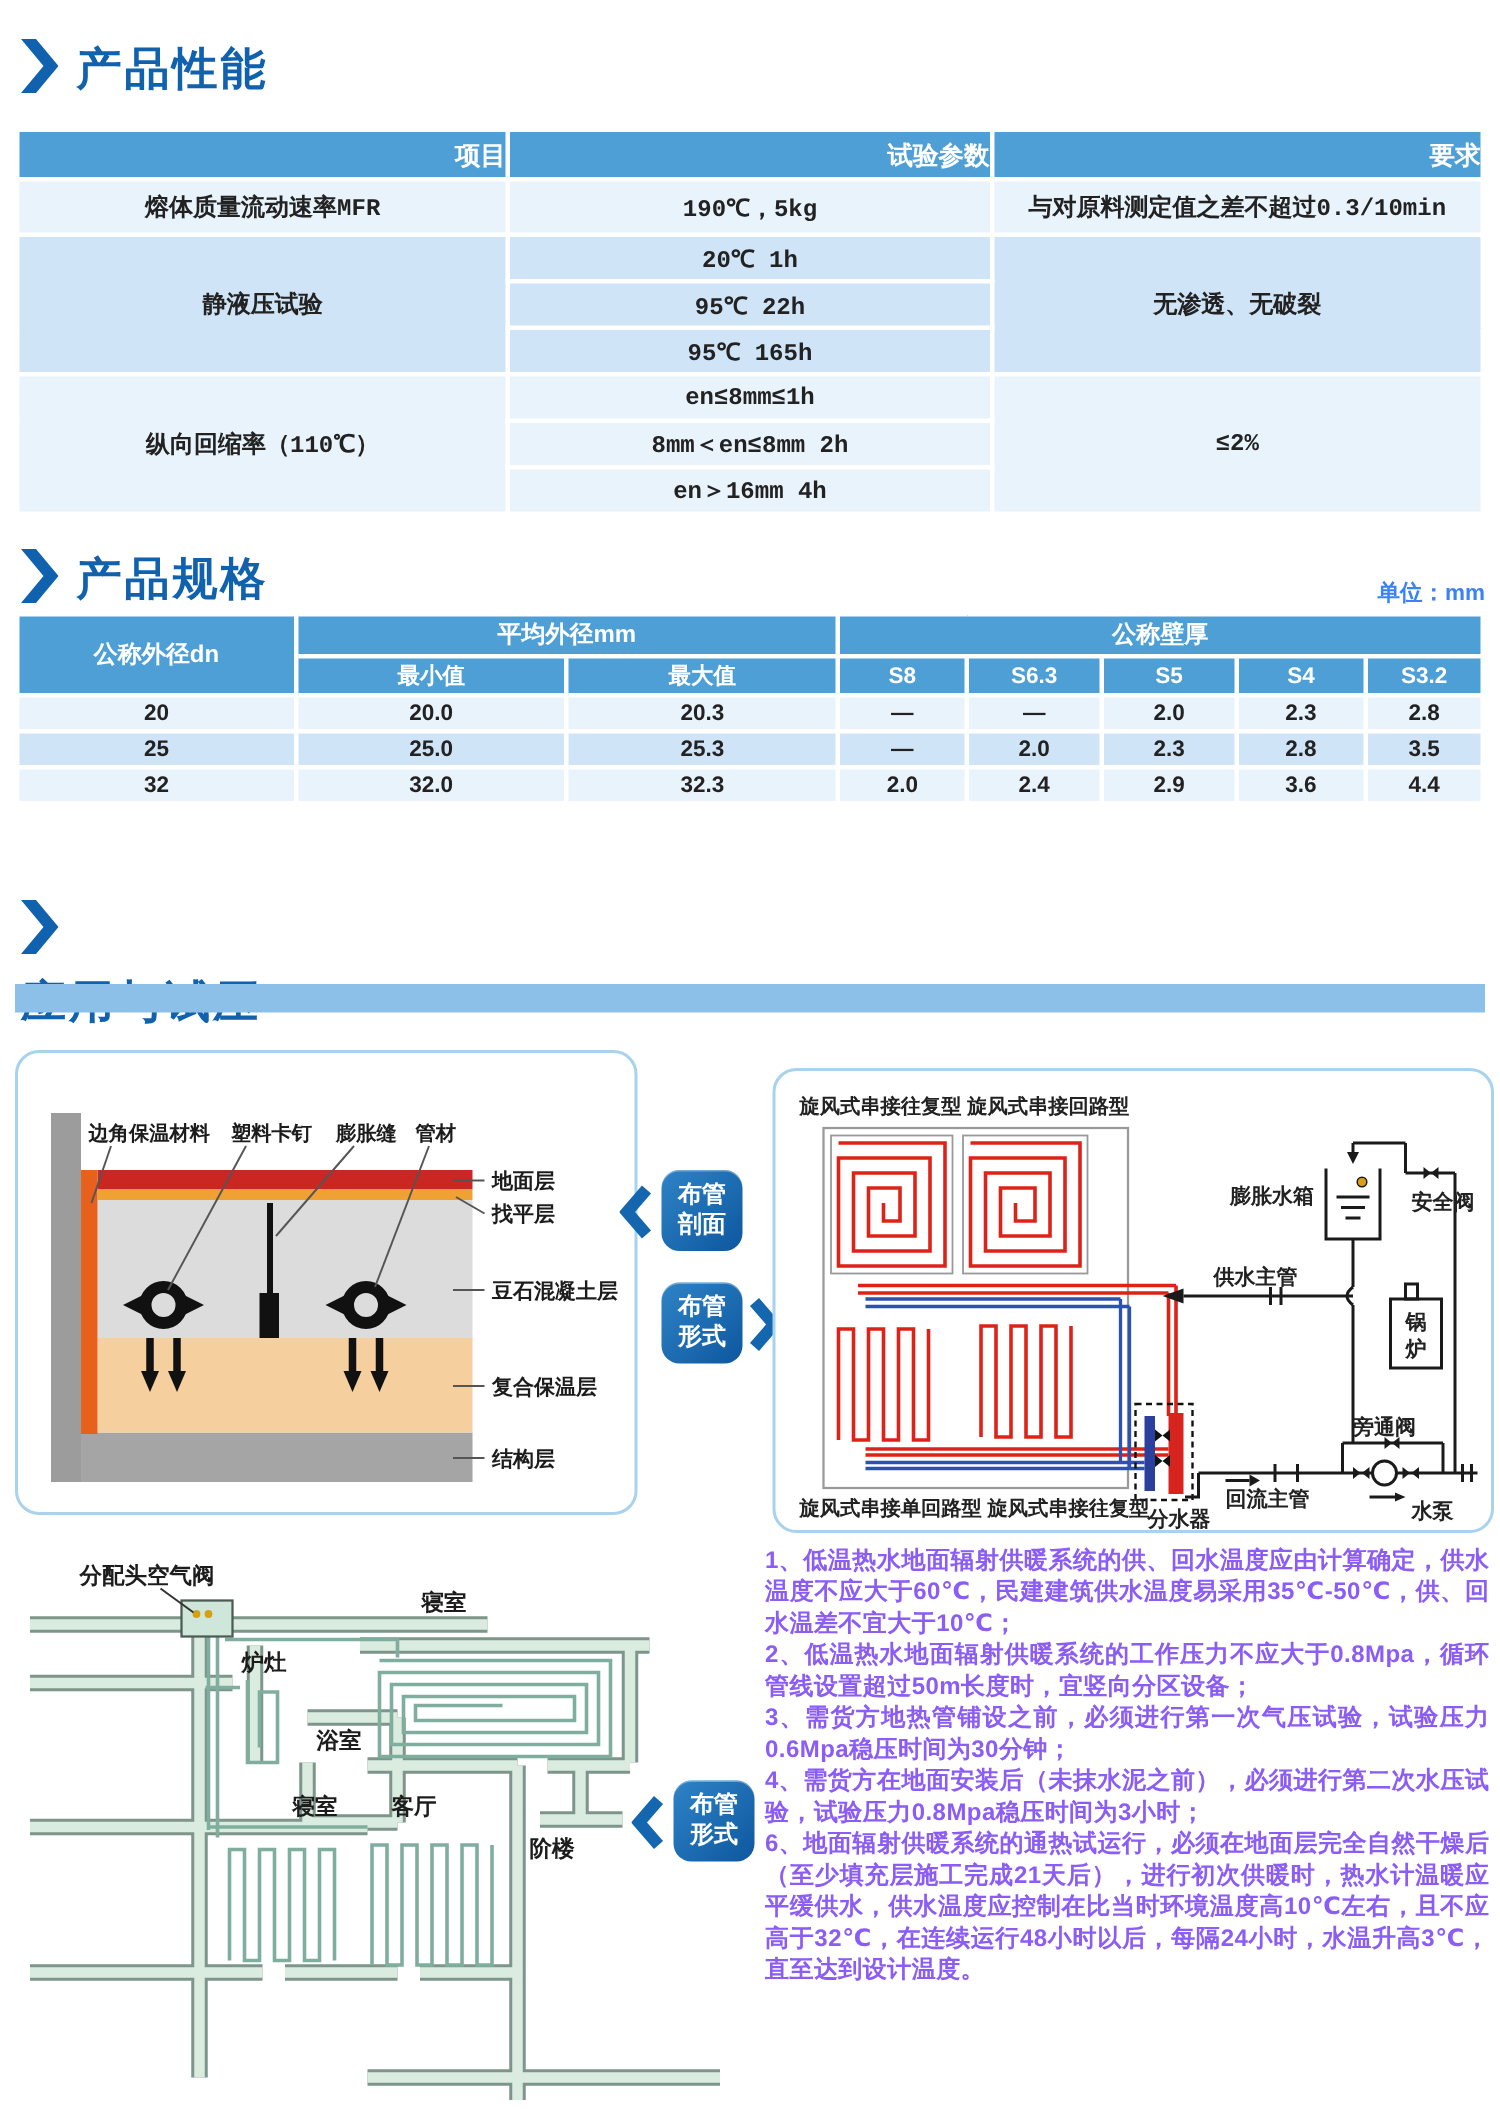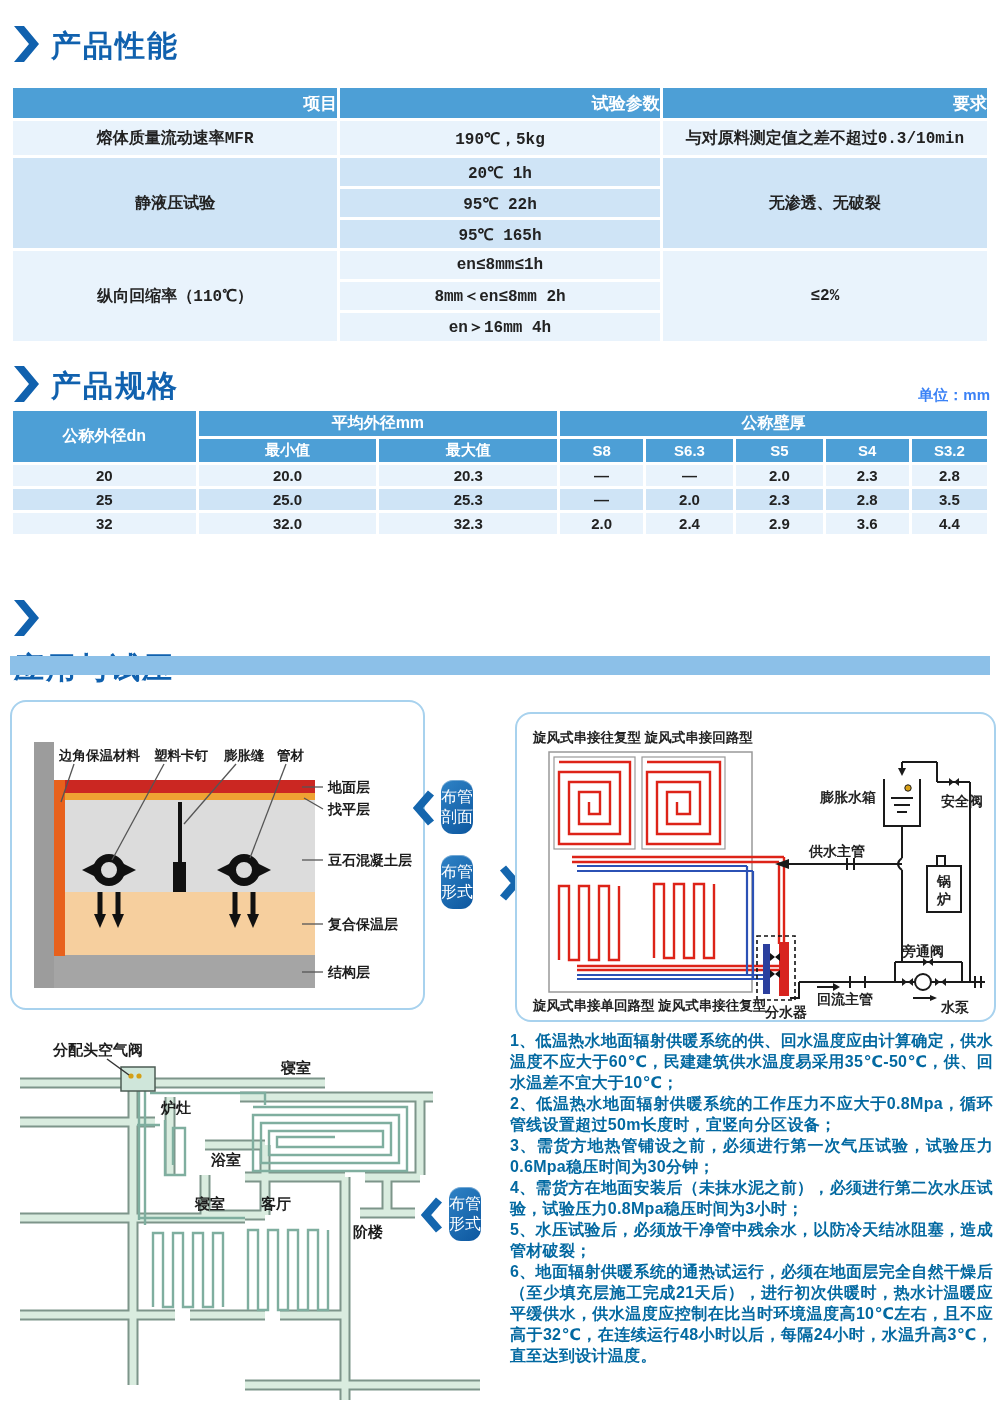--- a/index.html
+++ b/index.html
@@ -16,24 +16,24 @@
   .t1 td{font-size:16px;height:28px;font-family:Liberation Mono, monospace;}
   .t2 th{background:#4d9fd6;color:#fff;font-size:16px;height:25px;}
   .t2 .sub th{font-size:15px;height:23px;}
   .t2 td{font-size:15px;height:21px;}
   .g-light{background:#e9f3fc;}
   .g-dark{background:#cfe4f6;}
   .unit{color:#3b82f6;font-size:15px;font-weight:700;}
   .bar{background:#8cc0e8;}
   
   .panel{border:2px solid #a8d2ee;border-radius:16px;background:#fff;}
-  .badge{width:32px;height:54px;border-radius:12px;background:linear-gradient(135deg,#2f83c6,#0d579f);
-         color:#fff;font-weight:400;font-size:16px;display:flex;flex-direction:column;align-items:center;
+  .badge{width:54px;height:54px;border-radius:12px;background:linear-gradient(135deg,#2f83c6,#0d579f);
+         color:#fff;font-weight:700;font-size:16px;display:flex;flex-direction:column;align-items:center;
          justify-content:center;line-height:1.25;box-shadow:inset 0 1px 0 rgba(255,255,255,.35);}
-  .notes{width:483px;color:#0369a1;font-size:16px;font-weight:700;line-height:21px;letter-spacing:.3px;text-align:justify;}
+  .notes{width:483px;color:#8b5cf6;font-size:16px;font-weight:700;line-height:21px;letter-spacing:.3px;text-align:justify;}
   .note{margin:0 0 0 0;}
   svg text{font-family:"Liberation Sans","DejaVu Sans",sans-serif;}
 </style>
 </head>
 <body>
 
 <div class="page">
 
   <div class="abs sec-title" style="left:14px;top:26px;">
     <svg width="25" height="36" viewBox="0 0 25 36">
@@ -374,17 +374,16 @@
   <div class="abs badge" style="left:449px;top:1187px;">
     <span>布管</span>
     <span>形式</span>
   </div>
 
   <div class="abs notes" style="left:510px;top:1030px;">
     <p class="note">1、低温热水地面辐射供暖系统的供、回水温度应由计算确定，供水温度不应大于60℃，民建建筑供水温度易采用35℃-50℃，供、回水温差不宜大于10℃；</p>
     <p class="note">2、低温热水地面辐射供暖系统的工作压力不应大于0.8Mpa，循环管线设置超过50m长度时，宜竖向分区设备；</p>
     <p class="note">3、需货方地热管铺设之前，必须进行第一次气压试验，试验压力0.6Mpa稳压时间为30分钟；</p>
     <p class="note">4、需货方在地面安装后（未抹水泥之前），必须进行第二次水压试验，试验压力0.8Mpa稳压时间为3小时；</p>
-    <p class="note">5、水压试验后，必须放干净管中残余水，以防冷天结冰阻塞，造成管材破裂；</p>
     <p class="note">6、地面辐射供暖系统的通热试运行，必须在地面层完全自然干燥后（至少填充层施工完成21天后），进行初次供暖时，热水计温暖应平缓供水，供水温度应控制在比当时环境温度高10℃左右，且不应高于32℃，在连续运行48小时以后，每隔24小时，水温升高3℃，直至达到设计温度。</p>
   </div>
 
 </div>
 
 </body></html>

